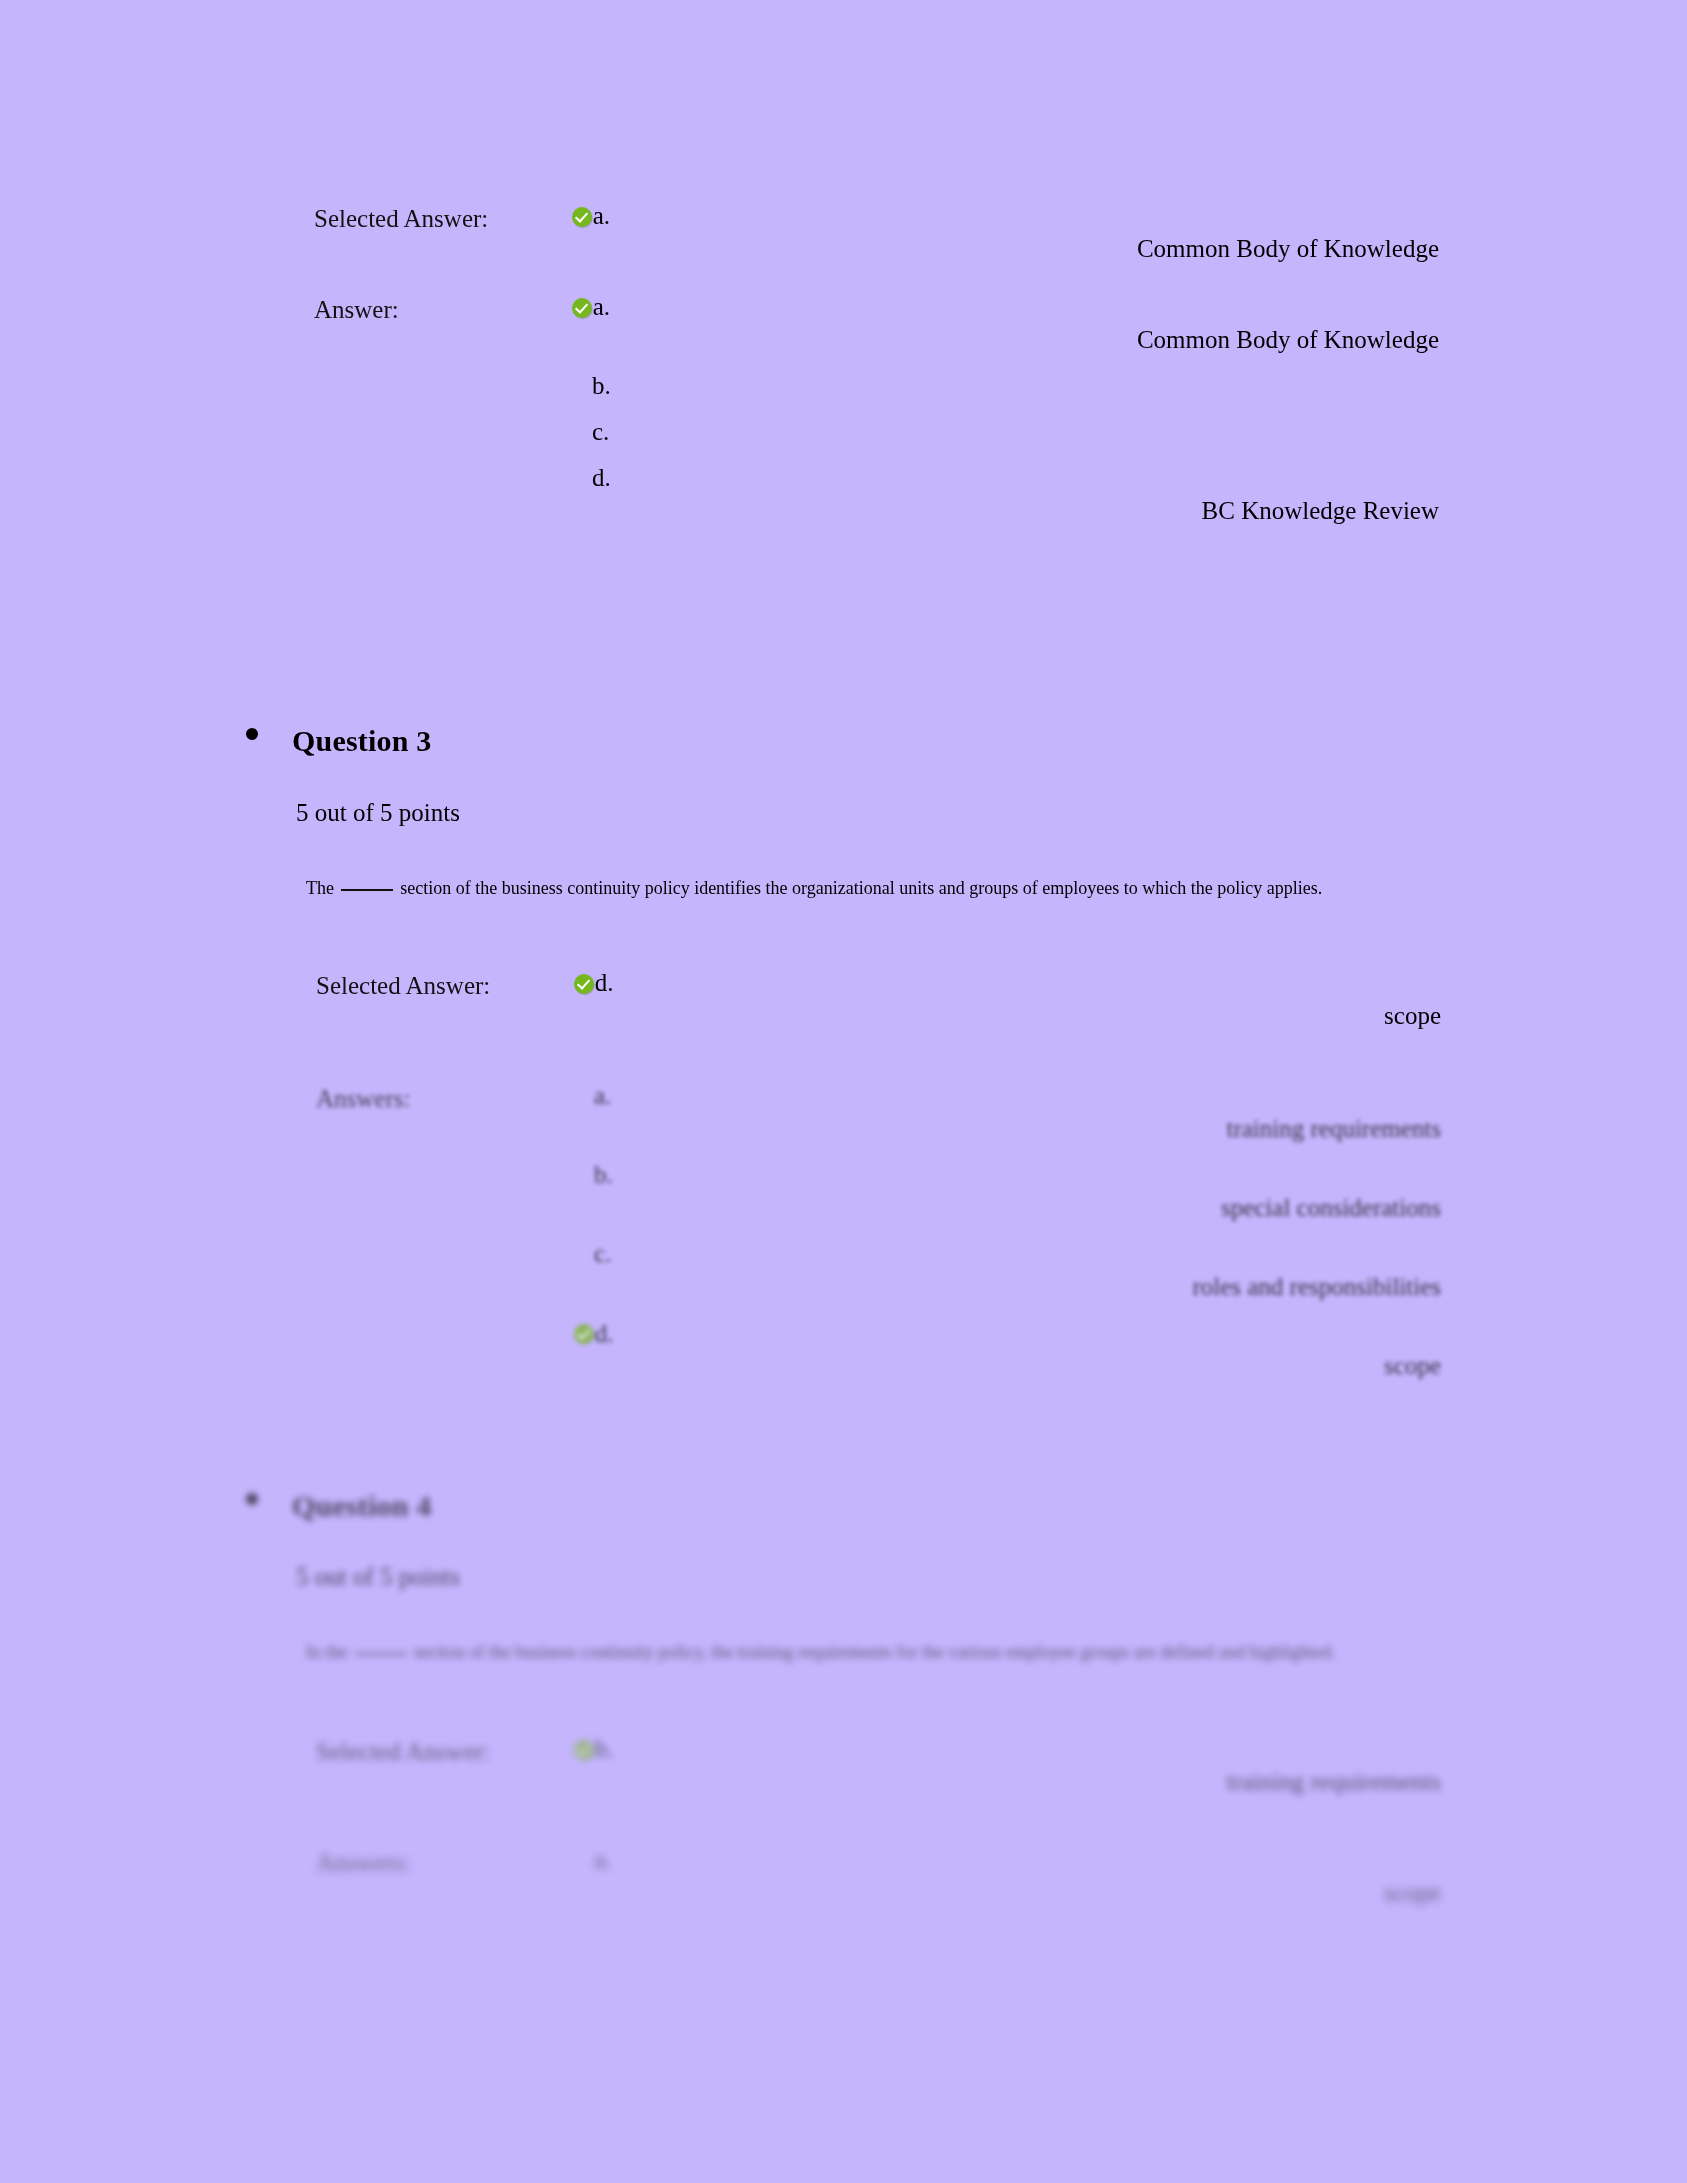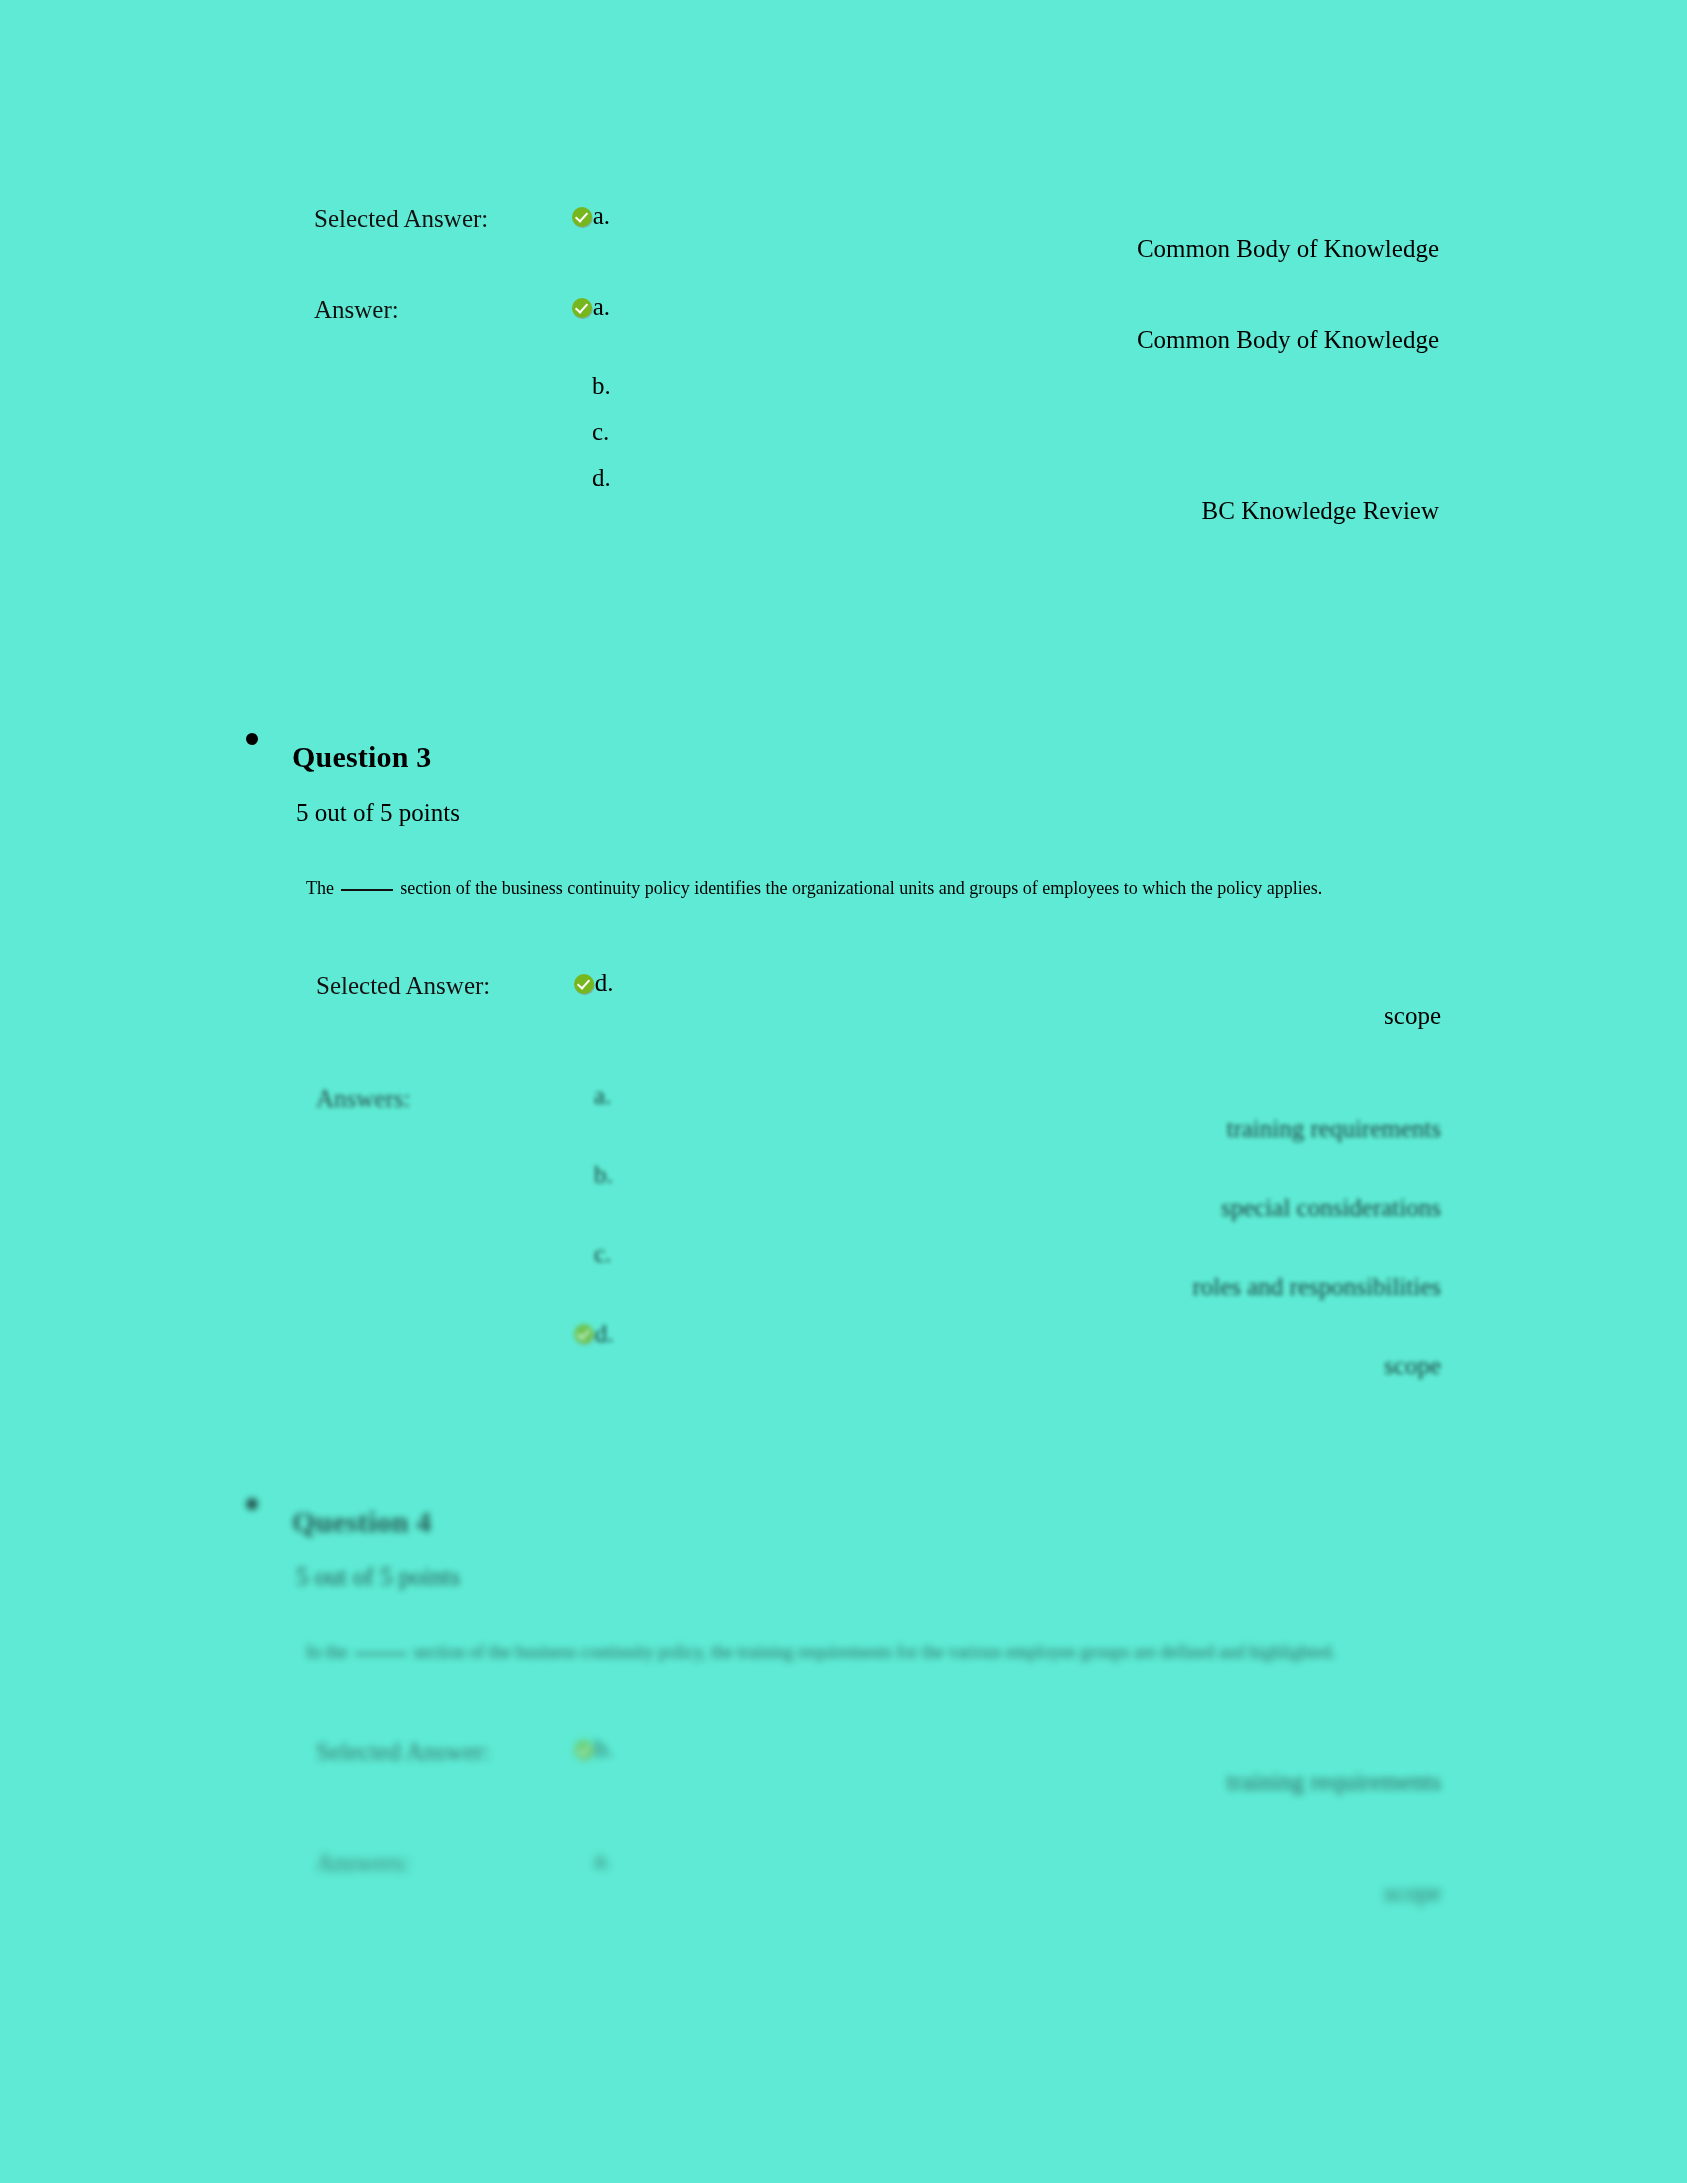--- a/index.html
+++ b/index.html
@@ -16,21 +16,21 @@
     position: relative;
     overflow: hidden;
   }
 
   .page {
     position: absolute;
     left: 0;
     top: 0;
     width: 1687px;
     height: 2183px;
-    background: #5eead4;
+    background: #c4b5fd;
   }
 
   
   .qa-block {
     position: absolute;
   }
   .qa-row {
     display: flex;
     align-items: flex-start;
   }
@@ -90,22 +90,21 @@
   .check-spacer {
     display: inline-block;
     width: 20px;
     flex: 0 0 20px;
   }
 
   
   .question-head {
     position: absolute;
     display: flex;
-    align-items: flex-start;
-    margin-top: 16px;
+    align-items: center;
   }
   .bullet {
     width: 12px;
     height: 12px;
     border-radius: 50%;
     background: #000000;
     display: inline-block;
     margin-right: 34px;
     position: relative;
     top: -6.6px;

